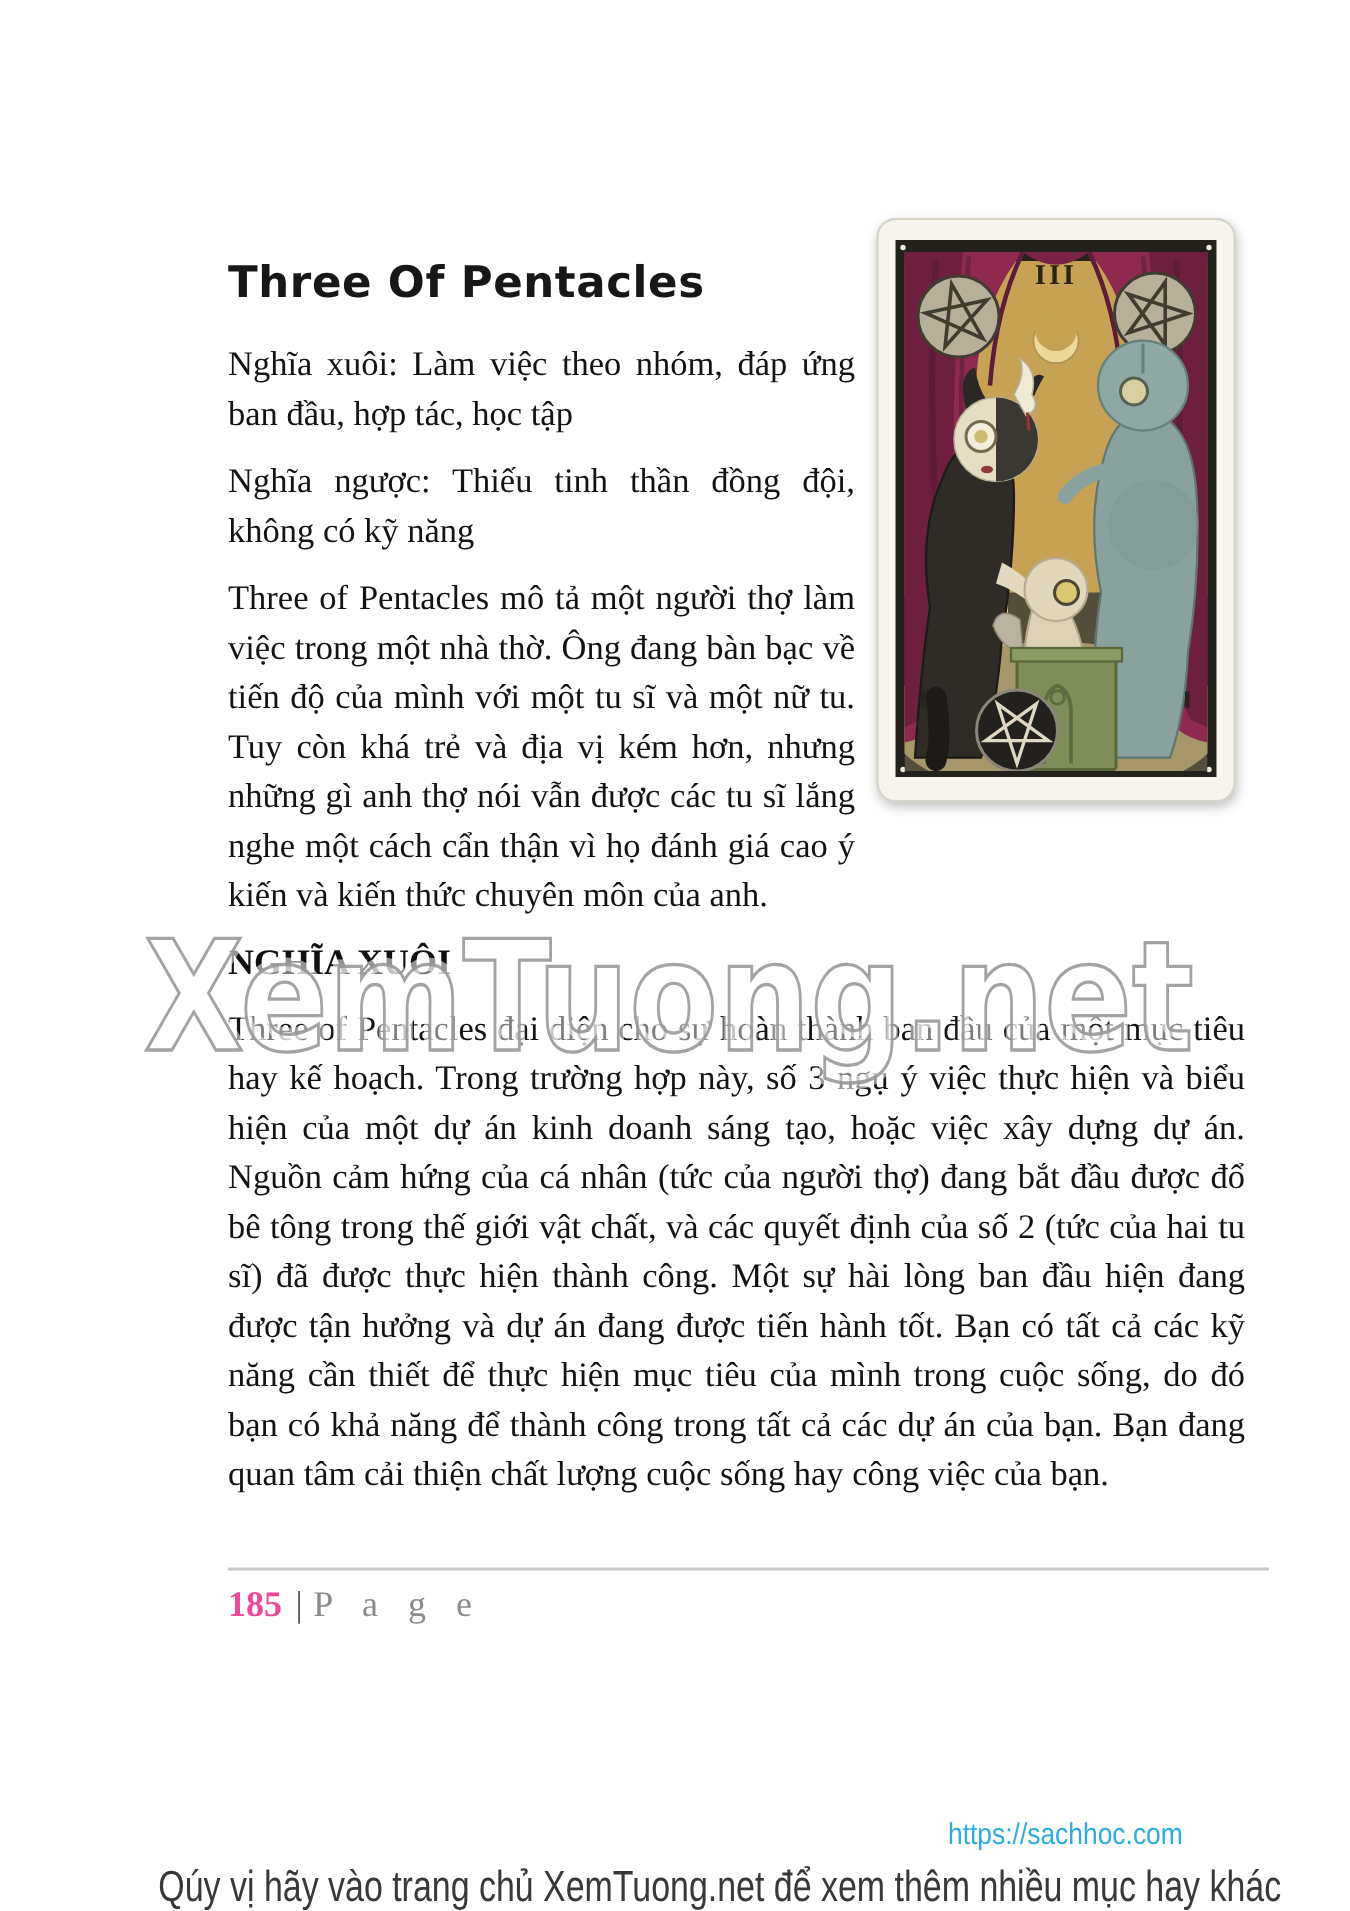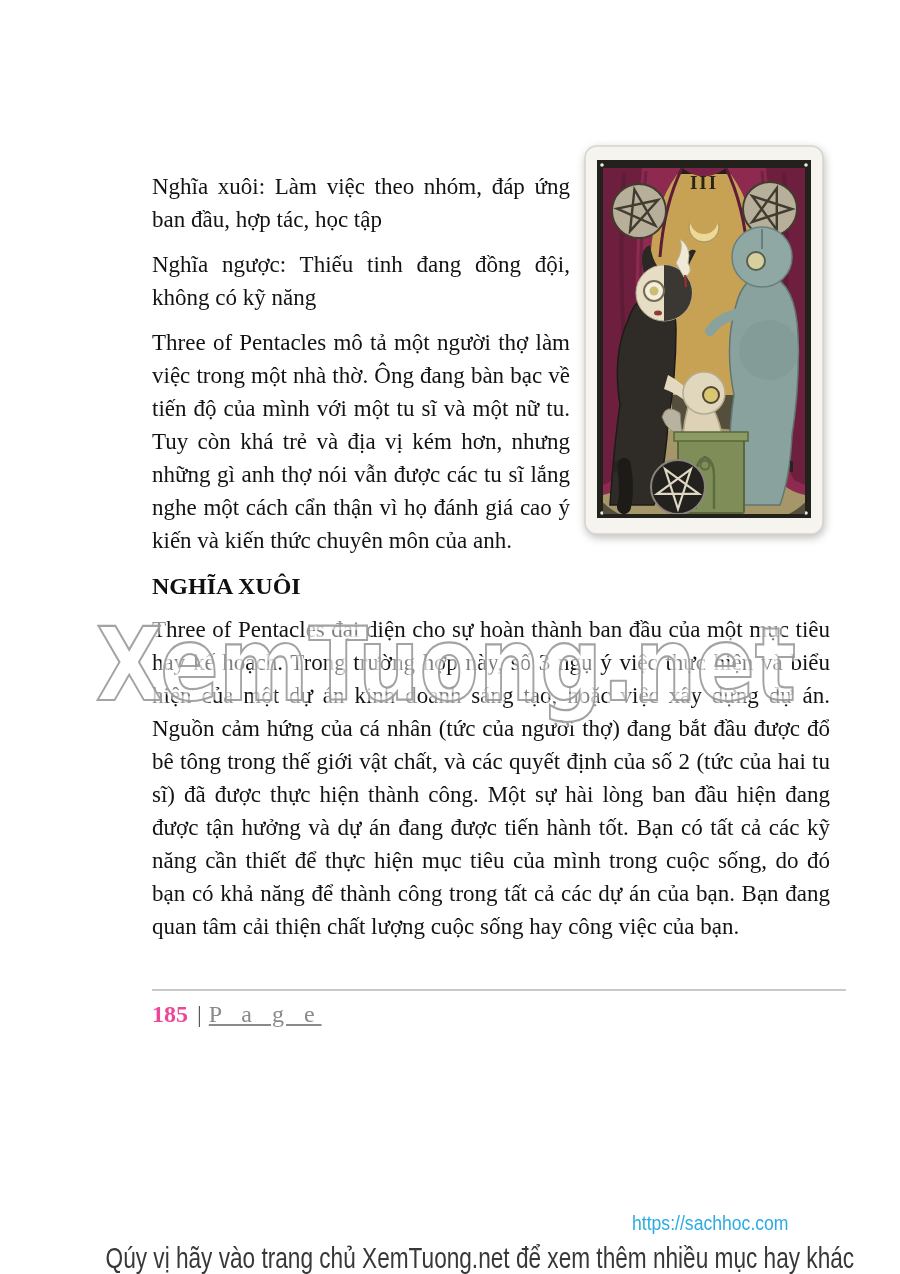--- a/index.html
+++ b/index.html
@@ -13,21 +13,21 @@
     letter-spacing:0.4px; color:#171717; margin:0 0 20px 0; line-height:36px;
   }
   .content h2 { font-size:24px; font-weight:bold; margin:14px 0 12px 0; line-height:30px; color:#101010; }
   .content p { font-size:23px; line-height:33px; text-align:justify; margin:0 16px 12px 0; }
   .card-figure { float:right; width:247px; height:390px; margin:-25px 15px 18px 14px; }
   .card-figure svg { filter:drop-shadow(1px 3px 4px rgba(70,70,70,0.35)); display:block; }
   .footer-rule { border:none; border-top:2px solid #c9c9c9; margin:46px 0 10px 0; }
   .page-footer { font-size:24px; }
   .pnum { font-weight:bold; color:#ec4899; }
   .psep { color:#5a5a5a; margin:0 7px 0 9px; }
-  .pword { color:#8a8a8a; letter-spacing:7px;text-decoration:underline; }
+  .pword { color:#8a8a8a; letter-spacing:7px; }
   .watermark { position:absolute; left:88px; top:576px; width:716px; height:124px; pointer-events:none; z-index:5;margin-top:26px; }
   .bottom-link {
     position:absolute; left:632px; top:1212px; z-index:2;
     font-family:"Liberation Sans", sans-serif; font-size:20px; color:#2babe3;
     transform:scaleX(0.88); transform-origin:left top; cursor:pointer; white-space:nowrap;
   }
   .bottom-note-wrap { position:absolute; left:0; top:1229px; width:900px; text-align:center; z-index:2;margin-top:13px; }
   .bottom-note {
     display:inline-block; font-family:"Liberation Sans", sans-serif; font-size:29px;
     color:#383838; transform:scaleX(0.78); transform-origin:center top; white-space:nowrap;
@@ -142,23 +142,24 @@
             <path d="M0,22 L12.93,-17.8 L-20.93,6.8 L20.93,6.8 L-12.93,-17.8 Z" fill="none" stroke="#ded7c2" stroke-width="2.2"></path>
           </g>
           <rect x="30" y="316" width="3" height="11" fill="#26241f"></rect>
           <rect x="206" y="316" width="3" height="11" fill="#26241f"></rect>
         </g>
 
         <text class="card-numeral-text" x="120" y="44" text-anchor="middle" font-size="19" fill="#2b2518">III</text>
       </svg>
     </figure>
 
+    <h1>Three Of Pentacles</h1>
 
     <p>Nghĩa xuôi: Làm việc theo nhóm, đáp ứng ban đầu, hợp tác, học tập</p>
-    <p>Nghĩa ngược: Thiếu tinh đang đồng đội, không có kỹ năng</p>
+    <p>Nghĩa ngược: Thiếu tinh thần đồng đội, không có kỹ năng</p>
 
     <p>Three of Pentacles mô tả một người thợ làm việc trong một nhà thờ. Ông đang bàn bạc về tiến độ của mình với một tu sĩ và một nữ tu. Tuy còn khá trẻ và địa vị kém hơn, nhưng những gì anh thợ nói vẫn được các tu sĩ lắng nghe một cách cẩn thận vì họ đánh giá cao ý kiến và kiến thức chuyên môn của anh.</p>
 
     <h2>NGHĨA XUÔI</h2>
     <p>Three of Pentacles đại diện cho sự hoàn thành ban đầu của một mục tiêu hay kế hoạch. Trong trường hợp này, số 3 ngụ ý việc thực hiện và biểu hiện của một dự án kinh doanh sáng tạo, hoặc việc xây dựng dự án. Nguồn cảm hứng của cá nhân (tức của người thợ) đang bắt đầu được đổ bê tông trong thế giới vật chất, và các quyết định của số 2 (tức của hai tu sĩ) đã được thực hiện thành công. Một sự hài lòng ban đầu hiện đang được tận hưởng và dự án đang được tiến hành tốt. Bạn có tất cả các kỹ năng cần thiết để thực hiện mục tiêu của mình trong cuộc sống, do đó bạn có khả năng để thành công trong tất cả các dự án của bạn. Bạn đang quan tâm cải thiện chất lượng cuộc sống hay công việc của bạn.</p>
 
     <hr class="footer-rule">
     <div class="page-footer">
       <span class="pnum">185</span><span class="psep">|</span><span class="pword">P a g e</span>
     </div>

